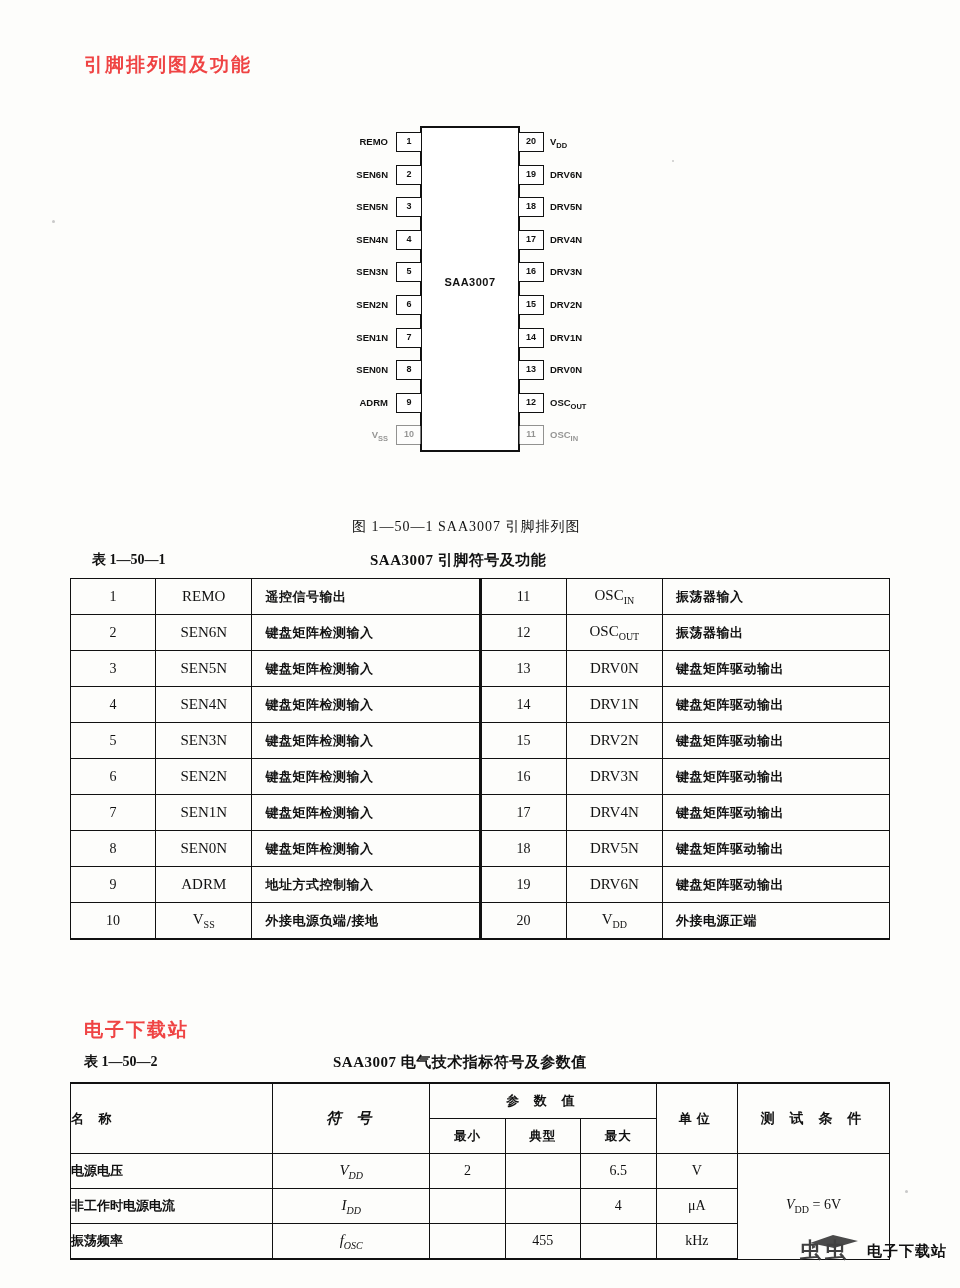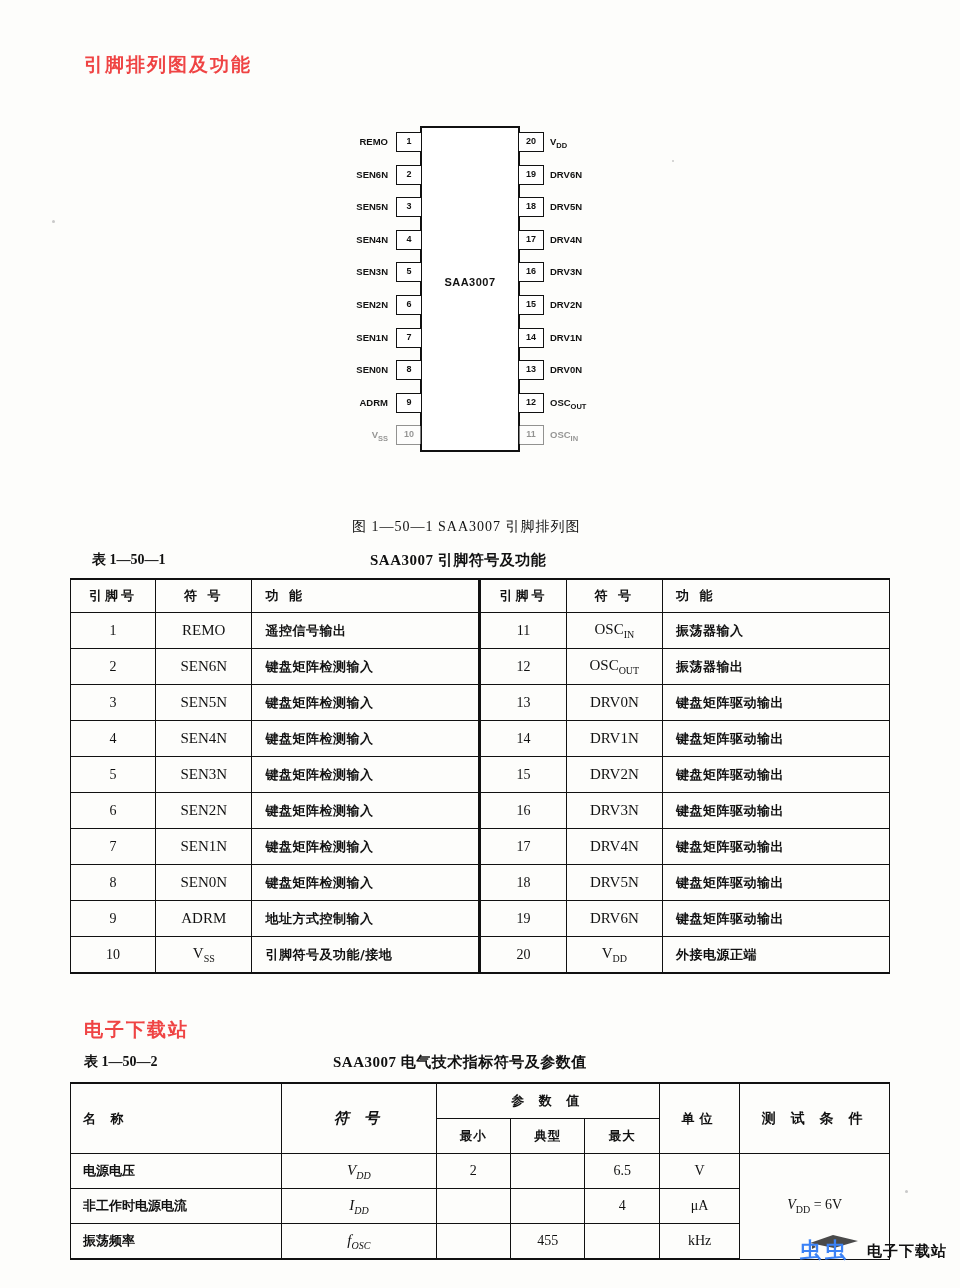--- a/index.html
+++ b/index.html
@@ -121,21 +121,21 @@
   #spec-table td{height:34px;font-size:14px;}
   #spec-table .hdr-cn{
     font-family:"DejaVu Sans","Liberation Sans",sans-serif;
     font-size:13px;font-weight:bold;letter-spacing:5px;
   }
   #spec-table .hdr-sub{
     font-family:Liberation Serif, serif;
     font-size:12.5px;font-weight:bold;letter-spacing:1px;
   }
   #spec-table .c-name{
-    width:200px;text-align:left;padding-left:12px;
+    width:200px;text-align:left;
     font-family:"DejaVu Sans","Liberation Sans",sans-serif;
     font-size:13px;font-weight:bold;
   }
   #spec-table .c-sym{width:155px;font-style:italic;font-size:15px;}
   #spec-table .c-val{width:74px;}
   #spec-table .c-unit{width:80px;}
   #spec-table .c-cond{width:150px;font-size:14px;}
   #spec-table .outer td{border-top:2.5px solid #111;}
   #spec-table .outer-bot td{border-bottom:2.5px solid #111;}
 
@@ -146,21 +146,21 @@
     font-size:42px;font-weight:bold;letter-spacing:3px;
     color:rgba(140,150,165,0.18);
     pointer-events:none;user-select:none;
   }
   .logo{
     position:absolute;left:800px;top:1240px;
     display:flex;align-items:flex-end;gap:5px;
   }
   .logo-bugs{
     font-family:"DejaVu Sans","Liberation Sans",sans-serif;
-    font-size:21px;font-weight:bold;color:#3b82f6;
+    font-size:21px;font-weight:bold;color:#404040;
     line-height:21px;letter-spacing:4px;
   }
   .logo-cn{
     font-family:"DejaVu Sans","Liberation Sans",sans-serif;
     font-size:15px;font-weight:bold;color:#111;
     line-height:19px;letter-spacing:1px;margin-left:12px;
   }
   .logo-url{
     position:absolute;left:800px;top:1320px;
     font-family:"DejaVu Sans","Liberation Sans",sans-serif;
@@ -229,28 +229,20 @@
   </div>
 
   <div class="caption" id="fig-caption">图 1—50—1   SAA3007 引脚排列图</div>
 
   <div class="caption" id="tbl1-number">表 1—50—1</div>
   <div class="caption" id="tbl1-title">SAA3007 引脚符号及功能</div>
 
 
   <table class="tbl" id="pin-table">
     <tbody id="pin-table-body">
-        <tr class="hdr outer-top">
-          <td class="c-num">引脚号</td>
-          <td class="c-sym">符 号</td>
-          <td class="c-fn">功    能</td>
-          <td class="c-num thick-left">引脚号</td>
-          <td class="c-sym">符 号</td>
-          <td class="c-fn">功    能</td>
-        </tr>
         <tr>
           <td class="c-num">1</td>
           <td class="c-sym">REMO</td>
           <td class="c-fn">遥控信号输出</td>
           <td class="c-num thick-left">11</td>
           <td class="c-sym">OSC<sub>IN</sub></td>
           <td class="c-fn">振荡器输入</td>
         </tr>
         <tr>
           <td class="c-num">2</td>
@@ -312,21 +304,21 @@
           <td class="c-num">9</td>
           <td class="c-sym">ADRM</td>
           <td class="c-fn">地址方式控制输入</td>
           <td class="c-num thick-left">19</td>
           <td class="c-sym">DRV6N</td>
           <td class="c-fn">键盘矩阵驱动输出</td>
         </tr>
         <tr class="outer-bot">
           <td class="c-num">10</td>
           <td class="c-sym">V<sub>SS</sub></td>
-          <td class="c-fn">引脚符号及功能/接地</td>
+          <td class="c-fn">外接电源负端/接地</td>
           <td class="c-num thick-left">20</td>
           <td class="c-sym">V<sub>DD</sub></td>
           <td class="c-fn">外接电源正端</td>
         </tr>
       </tbody>
   </table>
 
   <div class="section-heading" id="heading-electrical">电子下载站</div>
 
   <div class="caption" id="tbl2-number">表 1—50—2</div>

